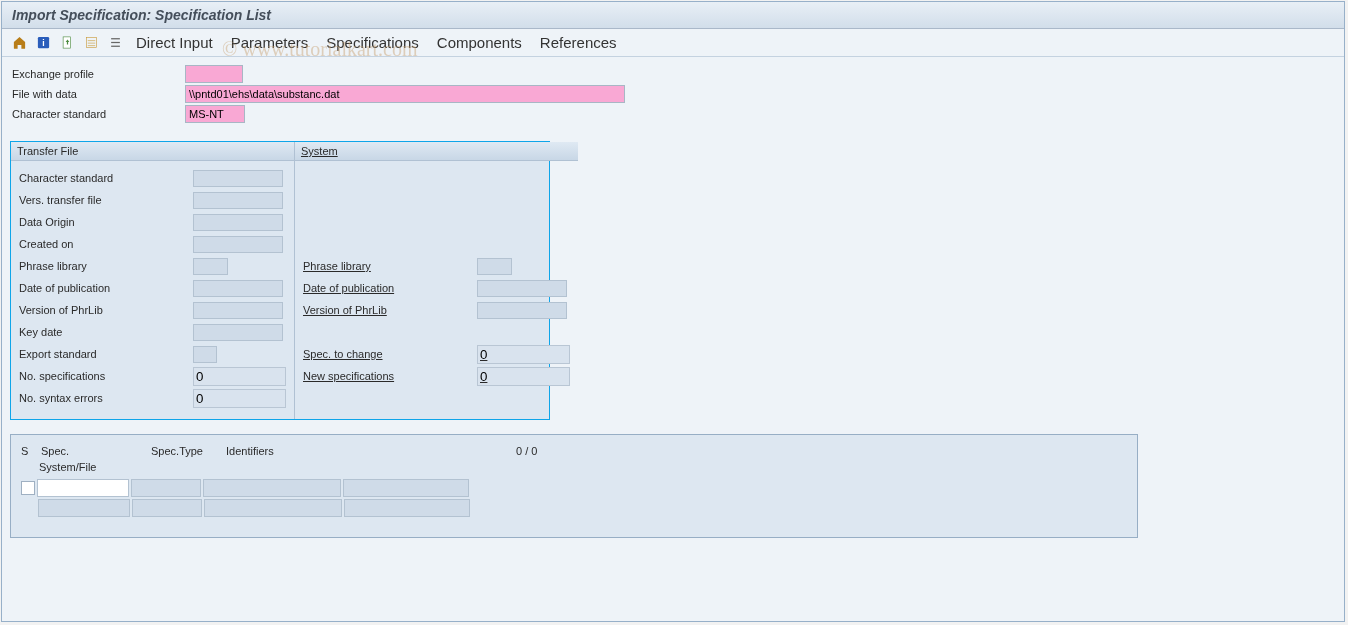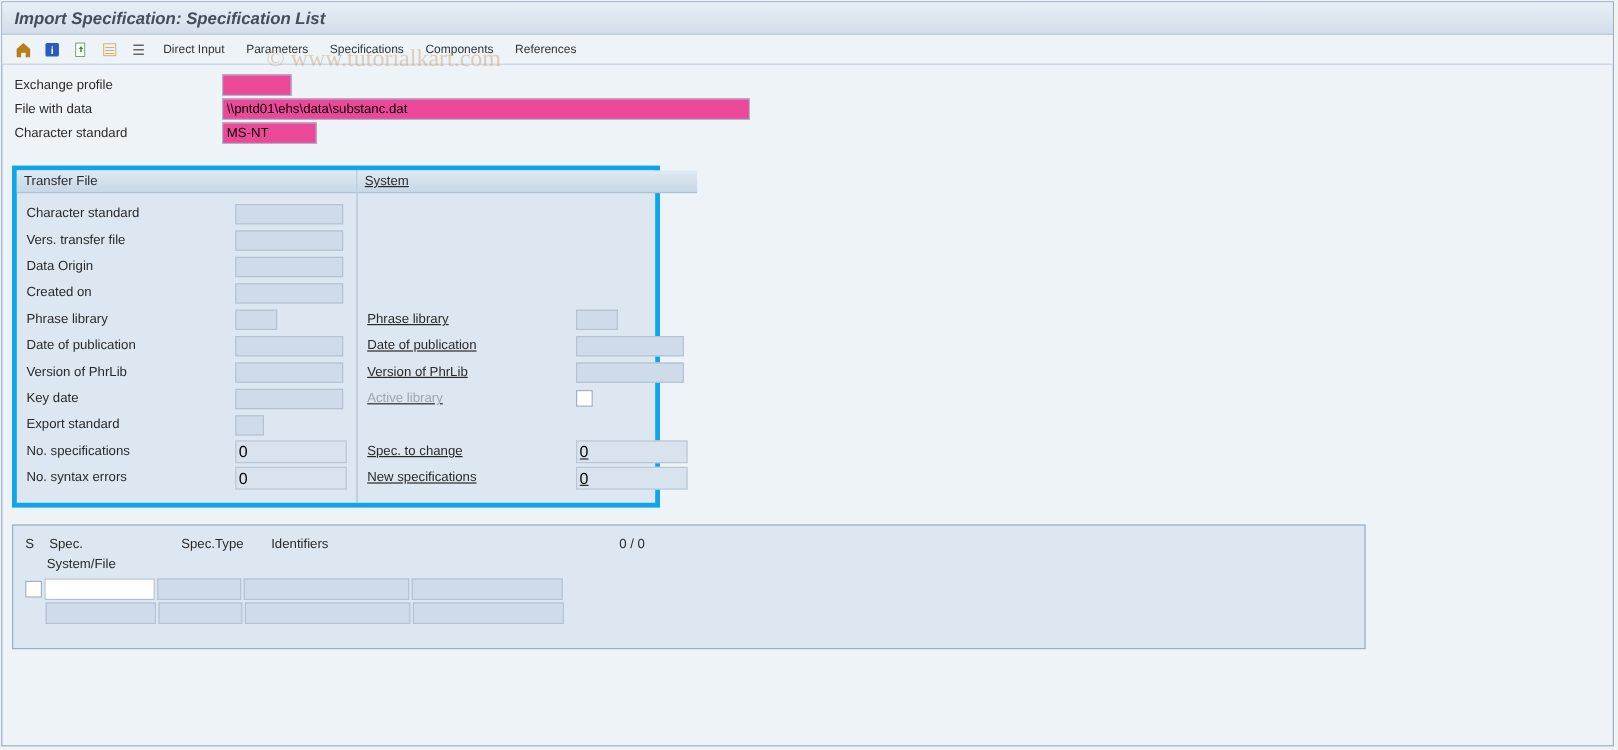--- a/index.html
+++ b/index.html
@@ -38,21 +38,21 @@
     background: #eef3f8;
     border-bottom: 1px solid #c4d2e0;
   }
   .toolbar .icon-btn {
     width: 18px; height: 18px;
     display: inline-flex; align-items:center; justify-content:center;
     cursor: pointer;
     font-size: 13px;
   }
   .toolbar .txt-btn {
-    font-size: 10px;
+    font-size: 15px;
     padding: 2px 6px;
     cursor: pointer;
     color: #333;
   }
   .body-area {
     padding: 8px;
   }
   .top-fields {
     margin-bottom: 18px;
   }
@@ -63,35 +63,35 @@
   }
   .field-row label {
     width: 175px;
     padding-left: 2px;
   }
   .field-row input[type="text"] {
     font-family: inherit;
     font-size: 11px;
     padding: 1px 3px;
     border: 1px solid #a8b6c5;
-    background: #ec4899;
+    background: #f9a8d4;
     height: 18px;
   }
   .inp-sm { width: 58px; }
-  .inp-md { width: 79px; }
+  .inp-md { width: 60px; }
   .inp-lg { width: 440px; }
   .inp-d  { width: 93px; }
   .inp-ro {
     background: #d9e3ee !important;
     border: 1px solid #b9c6d4;
   }
   .panels {
     display: flex;
     width: 540px;
-    border: 4px solid #0ea5e9;
+    border: 1px solid #0ea5e9;
     background: #dde7f1;
     margin-bottom: 14px;
   }
   .panel {
     flex: 1;
     padding: 0;
   }
   .panel + .panel { border-left: 1px solid #b0c1d3; text-decoration: underline; }
   .panel-header {
     background: linear-gradient(#dfe9f3, #c8d7e6);
@@ -290,24 +290,20 @@
               <span class="ro-box" style="width:35px"></span>
             </div>
           <div class="prow">
               <label>Date of publication</label>
               <span class="ro-box" style="width:90px"></span>
             </div>
           <div class="prow">
               <label>Version of PhrLib</label>
               <span class="ro-box" style="width:90px"></span>
             </div>
-          <div class="prow">
-              <label class="disabled-lbl">Active library</label>
-              <span class="chk"></span>
-            </div>
           <div class="prow"></div>
           <div class="prow">
               <label>Spec. to change</label>
               <input type="text" class="inp-d inp-ro" readonly="" value="0" style="">
             </div>
           <div class="prow">
               <label>New specifications</label>
               <input type="text" class="inp-d inp-ro" readonly="" value="0" style="">
             </div>
         </div>

